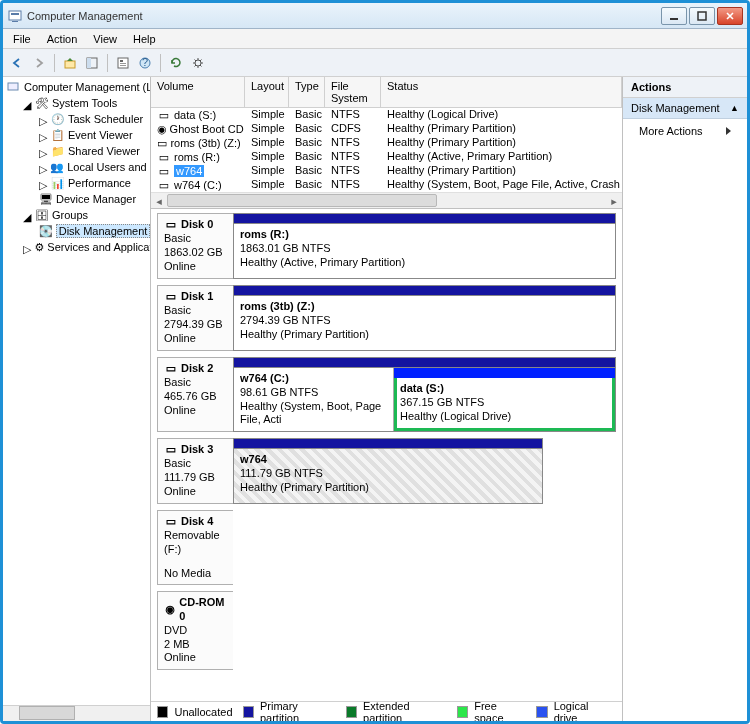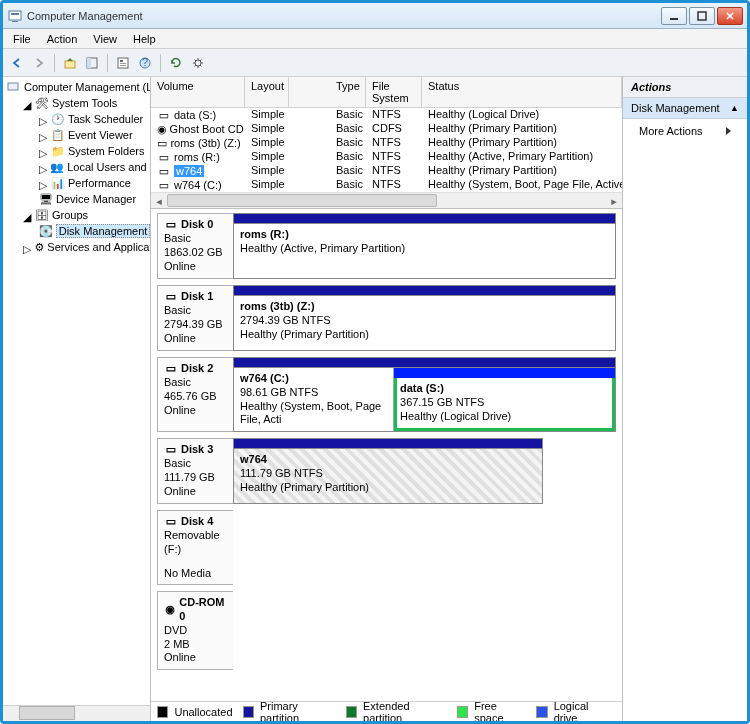--- a/index.html
+++ b/index.html
@@ -29,21 +29,21 @@
 .tree .twist { width: 9px; height: 9px; display: inline-block; }
 .ticon { width: 14px; height: 14px; display: inline-flex; align-items: center; justify-content: center; }
 .main { flex: 1; display: flex; flex-direction: column; border-right: 1px solid #c0c0c0; overflow: hidden; }
 .vol-table { border-bottom: 1px solid #c0c0c0; }
 .vol-head { display: flex; background: #f6f6f6; border-bottom: 1px solid #d0d0d0; }
 .vol-head div { padding: 3px 6px; border-right: 1px solid #d0d0d0; }
 .vol-row { display: flex; padding: 0px 0; }
 .vol-row div { padding: 0 6px; white-space: nowrap; overflow: hidden; }
 .vol-row .c0 { display: flex; align-items: center; gap: 3px; }
 .vol-row.sel .c0 .rowlbl { background: #3399ff; color: #fff; padding: 0 2px; }
-.c0 { width: 94px; } .c1 { width: 44px; } .c2 { width: 36px; margin-left: 41px; } .c3 { width: 56px; } .c4 { flex: 1; }
+.c0 { width: 94px; } .c1 { width: 44px; } .c2 { width: 36px; } .c3 { width: 56px; } .c4 { flex: 1; }
 .hscroll { height: 16px; background: #f0f0f0; border-top: 1px solid #e0e0e0; position: relative; }
 .hscroll .thumb { position: absolute; left: 16px; top: 1px; height: 13px; width: 270px; background: #dcdcdc; border: 1px solid #b8b8b8; border-radius: 2px; }
 .hscroll .arrow { position: absolute; top: 0; width: 16px; height: 16px; display: flex; align-items: center; justify-content: center; color: #666; }
 .hscroll .arrow.left { left: 0; } .hscroll .arrow.right { right: 0; }
 .graph { flex: 1; overflow: auto; padding: 4px 6px; background: #fff; }
 .disk { display: flex; margin-bottom: 6px; }
 .disk-info { width: 76px; border: 1px solid #b0b0b0; border-right: none; padding: 4px 6px; background: #fbfbfb; line-height: 1.25; }
 .disk-info .dname { font-weight: bold; display: flex; align-items: center; gap: 3px; }
 .disk-body { flex: 1; display: flex; flex-direction: column; }
 .disk-bar { height: 10px; background: #1414a0; border: 1px solid #888; border-bottom: none; }
@@ -52,21 +52,21 @@
 .part:last-child { border-right: none; }
 .part.ext { outline: 3px solid #1db954; outline-offset: -3px; }
 .part.ext .part-bar { position: absolute; top: 0; left: 0; right: 0; height: 10px; background: #0020ff; }
 .part.ext .pbody { margin-top: 10px; }
 .part .pname { font-weight: bold; }
 .disk3 .disk-parts { background: repeating-linear-gradient(45deg,#f4f4f4,#f4f4f4 4px,#e0e0e0 4px,#e0e0e0 8px); }
 .legend { height: 20px; border-top: 1px solid #d0d0d0; display: flex; align-items: center; gap: 6px; padding: 0 6px; background: #fff; }
 .legend .sw { width: 12px; height: 12px; display: inline-block; border: 1px solid #999; }
 .legend span.lbl { margin-right: 4px; }
 .actions { width: 124px; background: #fff; }
-.actions .ahdr { background: #eef2f7; border-bottom: 1px solid #d0d0d0; padding: 4px 8px; font-weight: bold; font-style: italic; }
+.actions .ahdr { background: #eef2f7; border-bottom: 1px solid #d0d0d0; padding: 4px 8px; font-weight: bold; }
 .actions .aitem { background: #d7e7f7; padding: 4px 8px; border-bottom: 1px solid #c0d0e0; display: flex; justify-content: space-between; align-items: center; }
 .actions .more { padding: 6px 16px; display: flex; justify-content: space-between; align-items: center; }
 .tri { width: 0; height: 0; border-top: 4px solid transparent; border-bottom: 4px solid transparent; border-left: 5px solid #333; }
 .dicon { width: 14px; height: 12px; }
 </style>
 </head>
 <body>
 
 <div class="titlebar">
   <span class="icon">
@@ -179,21 +179,21 @@
           <span class="lbl">Task Scheduler</span>
         </li>
       <li class="l3">
           <span class="twist">▷</span>
           <span class="ticon">📋</span>
           <span class="lbl">Event Viewer</span>
         </li>
       <li class="l3">
           <span class="twist">▷</span>
           <span class="ticon">📁</span>
-          <span class="lbl">System Folders</span>
+          <span class="lbl">Shared Viewer</span>
         </li>
       <li class="l3">
           <span class="twist">▷</span>
           <span class="ticon">👥</span>
           <span class="lbl">Local Users and Groups</span>
         </li>
       <li class="l3">
           <span class="twist">▷</span>
           <span class="ticon">📊</span>
           <span class="lbl">Performance</span>
@@ -307,20 +307,21 @@
             </div>
             <div>Basic</div>
             <div>1863.02 GB</div>
             <div>Online</div>
           </div>
         <div class="disk-body">
             <div class="disk-bar"></div>
             <div class="disk-parts">
               <div class="part">
                 <div class="pname">roms  (R:)</div>
+                <div>1863.01 GB NTFS</div>
                 <div>Healthy (Active, Primary Partition)</div>
               </div>
             </div>
           </div>
       </div>
       <div class="disk">
         <div class="disk-info">
             <div class="dname">
               <span class="ticon">▭</span>
               <span>Disk 1</span>

